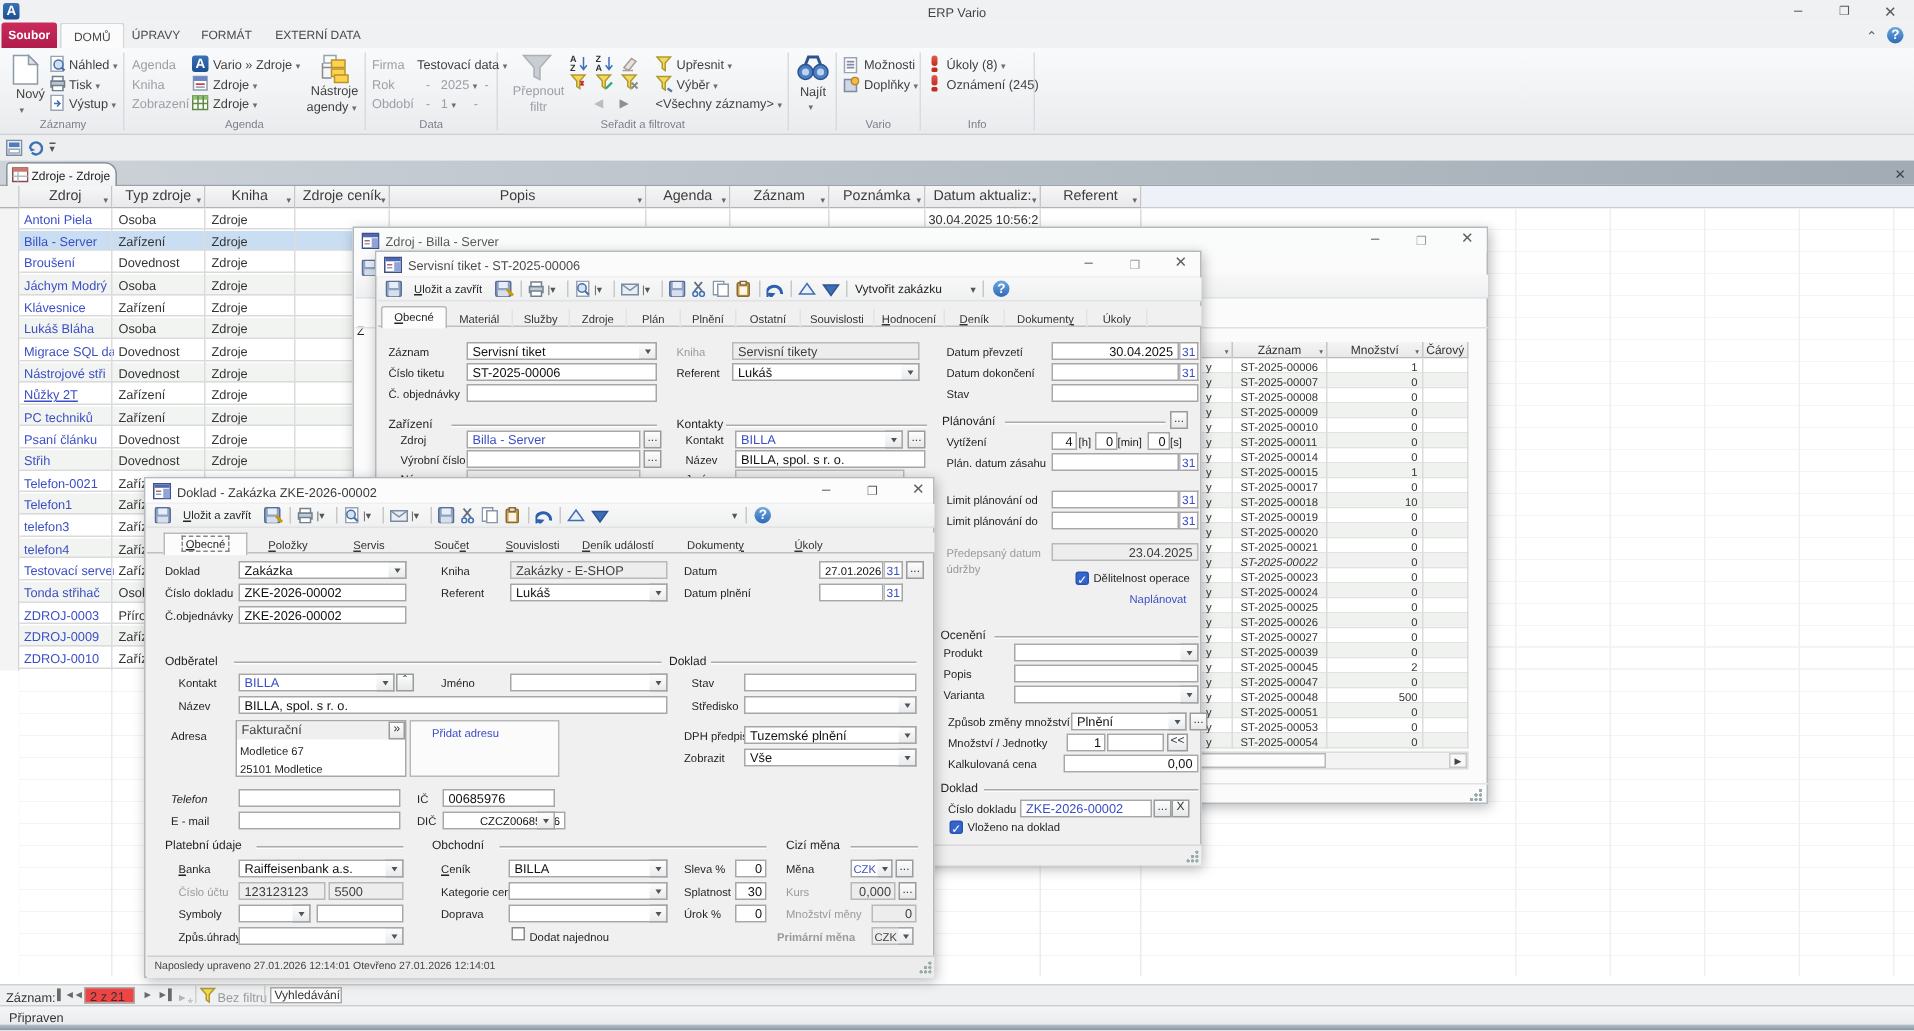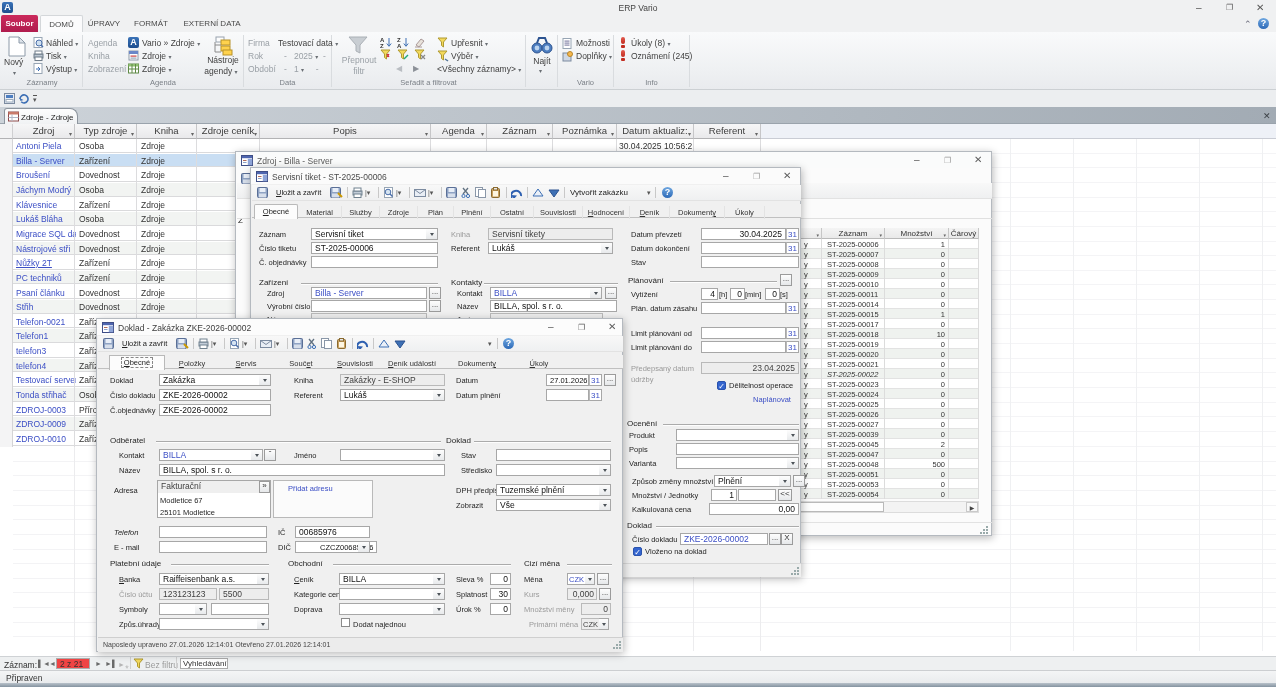--- a/index.html
+++ b/index.html
@@ -91,21 +91,21 @@
 <div class="ab glabel" style="left:2px;width:80px;">Záznamy</div>
 <div class="ab glabel" style="left:84px;width:158px;">Agenda</div>
 <div class="ab glabel" style="left:245px;width:85px;">Data</div>
 <div class="ab glabel" style="left:333px;width:191px;">Seřadit a filtrovat</div>
 <div class="ab glabel" style="left:559px;width:53px;">Vario</div>
 <div class="ab glabel" style="left:615px;width:73px;">Info</div>
 <svg class="ab" width="18" height="21" style="left:8px;top:36px;" viewBox="0 0 18 21">
 <path d="M1 1 h10 l6 6 v13 h-16 z" fill="#fff" stroke="#8d9aa8"></path>
 <path d="M11 1 l6 6 h-6 z" fill="#dde3ea" stroke="#8d9aa8"></path>
   </svg>
-<div class="ab rlbl" style="left:4px;top:57px;width:26px;text-align:left;">Nový</div>
+<div class="ab rlbl" style="left:4px;top:57px;width:26px;text-align:right;">Nový</div>
 <div class="ab rdrop" style="left:13px;top:69px;">▾</div>
 <svg class="ab" width="11" height="11" style="left:33px;top:37px;" viewBox="0 0 11 11">
     <rect x="1" y="0.5" width="8" height="10" fill="#fff" stroke="#97a5b4"></rect>
     <circle cx="6" cy="6" r="3" fill="#cfe0f0" stroke="#4a6ea9"></circle>
     <line x1="8" y1="8" x2="10" y2="10" stroke="#4a6ea9" stroke-width="1.5"></line>
   </svg>
 <svg class="ab" width="11" height="11" style="left:33px;top:50px;" viewBox="0 0 11 11">
     <rect x="1" y="4" width="9" height="4" fill="#b9c4cf" stroke="#6f7c89"></rect>
     <rect x="2" y="1" width="7" height="3" fill="#fff" stroke="#6f7c89"></rect>
     <rect x="2" y="7" width="7" height="3.5" fill="#fff" stroke="#6f7c89"></rect>
@@ -935,17 +935,17 @@
 <div class="fi" style="left:393px;top:284px;width:21px;height:12px;text-align:right;padding-right:2px;">0</div>
 <div class="fl" style="left:427px;top:256px;">Měna</div>
 <div class="fi" style="left:470px;top:254px;width:28px;height:12px;padding-left:1px;"><span class="blink" style="font-size:7.5px;">CZK</span></div>
 <div class="ca" style="left:488px;top:254px;width:10px;height:12px;"></div>
 <div class="dots" style="left:500px;top:254px;width:12px;height:12px;">...</div>
 <div class="flg" style="left:427px;top:271px;">Kurs</div>
 <div class="fi fd" style="left:470px;top:269px;width:30px;height:12px;text-align:right;padding-right:2px;">0,000</div>
 <div class="dots" style="left:502px;top:269px;width:12px;height:12px;">...</div>
 <div class="flg" style="left:427px;top:286px;">Množství měny</div>
 <div class="fi fd" style="left:484px;top:284px;width:30px;height:12px;text-align:right;padding-right:2px;">0</div>
-<div class="flg" style="left:432px;top:301px;">Primární měna</div>
+<div class="flg" style="left:421px;top:301px;font-weight:bold;">Primární měna</div>
 <div class="fi fd" style="left:484px;top:299px;width:28px;height:12px;padding-left:1px;"><span style="font-size:7.5px;">CZK</span></div>
 <div class="ca" style="left:502px;top:299px;width:10px;height:12px;"></div>
 <div class="ab tt" style="left:1px;top:318px;width:525px;height:15px;background:#ececec;border-top:1px solid #cfcfcf;font-size:7px;color:#444;line-height:14px;padding-left:5px;">Naposledy upraveno 27.01.2026 12:14:01 Otevřeno 27.01.2026 12:14:01</div>
 <div class="grip" style="left:516px;top:322px;"></div>
 </div>
 </body></html>

